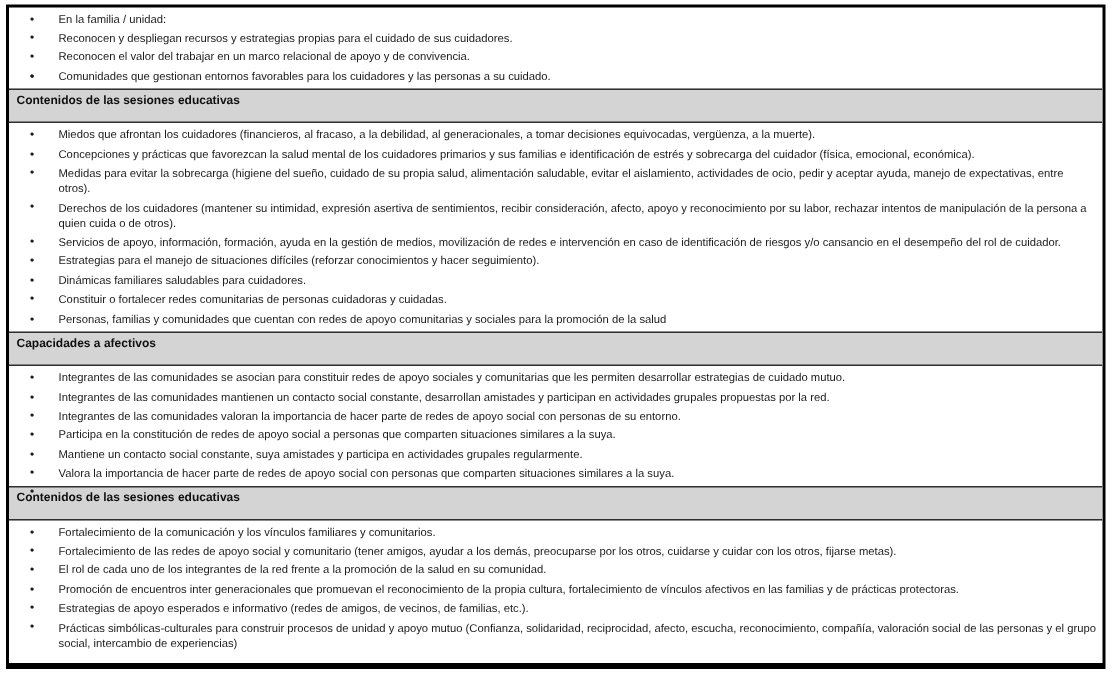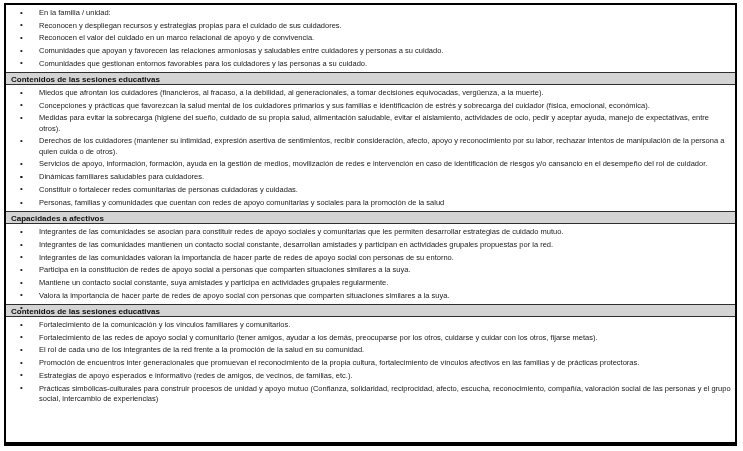--- a/index.html
+++ b/index.html
@@ -28,21 +28,21 @@
     overflow: hidden;
   }
   .section-header {
     background: var(--header-bg, #d4d4d4);
     border-top: 1px solid #2f2f2f;
     border-bottom: 1px solid #2f2f2f;
     font-size: 8px;
     line-height: 9px;
     font-weight: bold;
     color: #0f0f0f;
-    padding: 2px 4px 0 5px;
+    padding: 2px 4px 10px 5px;
   }
   ul.bullet-list {
     list-style: none;
     margin: 3px 0 3px 0;
     padding: 0 4px 0 0;
   }
   li.bullet-item {
     position: relative;
     padding-left: 33px;
     font-size: 7.5px;
@@ -57,32 +57,32 @@
     font-size: 8px;
   }
 </style>
 </head>
 <body style="--header-bg: #d4d4d4; --border-color: #000000; --text-color: #1a1a1a; background: rgb(255, 255, 255);">
 
 <div class="doc-table">
     <ul class="bullet-list">
       <li class="bullet-item"><span class="bullet-dot">•</span><span>En la familia / unidad:</span></li>
       <li class="bullet-item"><span class="bullet-dot">•</span><span>Reconocen y despliegan recursos y estrategias propias para el cuidado de sus cuidadores.</span></li>
-      <li class="bullet-item"><span class="bullet-dot">•</span><span>Reconocen el valor del cuidado en un marco relacional de apoyo y de convivencia.</span></li>
-      <li class="bullet-item"><span class="bullet-dot">•</span><span>Comunidades que apoyan y favorecen las relaciones armoniosas y saludables entre cuidadores y personas a su cuidado.</span></li>
+      <li class="bullet-item"><span class="bullet-dot">•</span><span>Reconocen el valor del trabajar en un marco relacional de apoyo y de convivencia.</span></li>
+      <li class="bullet-item"><span class="bullet-dot">•</span></li>
       <li class="bullet-item"><span class="bullet-dot">•</span><span>Comunidades que gestionan entornos favorables para los cuidadores y las personas a su cuidado.</span></li>
     </ul>
     <div class="section-header">Contenidos de las sesiones educativas</div>
     <ul class="bullet-list">
       <li class="bullet-item"><span class="bullet-dot">•</span><span>Miedos que afrontan los cuidadores (financieros, al fracaso, a la debilidad, al generacionales, a tomar decisiones equivocadas, vergüenza, a la muerte).</span></li>
       <li class="bullet-item"><span class="bullet-dot">•</span><span>Concepciones y prácticas que favorezcan la salud mental de los cuidadores primarios y sus familias e identificación de estrés y sobrecarga del cuidador (física, emocional, económica).</span></li>
       <li class="bullet-item"><span class="bullet-dot">•</span><span>Medidas para evitar la sobrecarga (higiene del sueño, cuidado de su propia salud, alimentación saludable, evitar el aislamiento, actividades de ocio, pedir y aceptar ayuda, manejo de expectativas, entre otros).</span></li>
       <li class="bullet-item"><span class="bullet-dot">•</span><span>Derechos de los cuidadores (mantener su intimidad, expresión asertiva de sentimientos, recibir consideración, afecto, apoyo y reconocimiento por su labor, rechazar intentos de manipulación de la persona a quien cuida o de otros).</span></li>
       <li class="bullet-item"><span class="bullet-dot">•</span><span>Servicios de apoyo, información, formación, ayuda en la gestión de medios, movilización de redes e intervención en caso de identificación de riesgos y/o cansancio en el desempeño del rol de cuidador.</span></li>
-      <li class="bullet-item"><span class="bullet-dot">•</span></li>
+      <li class="bullet-item"><span class="bullet-dot">•</span><span>Estrategias para el manejo de situaciones difíciles (reforzar conocimientos y hacer seguimiento).</span></li>
       <li class="bullet-item"><span class="bullet-dot">•</span><span>Dinámicas familiares saludables para cuidadores.</span></li>
       <li class="bullet-item"><span class="bullet-dot">•</span><span>Constituir o fortalecer redes comunitarias de personas cuidadoras y cuidadas.</span></li>
     </ul>
     <ul class="bullet-list">
       <li class="bullet-item"><span class="bullet-dot">•</span><span>Personas, familias y comunidades que cuentan con redes de apoyo comunitarias y sociales para la promoción de la salud</span></li>
     </ul>
     <div class="section-header">Capacidades a afectivos</div>
     <ul class="bullet-list">
       <li class="bullet-item"><span class="bullet-dot">•</span><span>Integrantes de las comunidades se asocian para constituir redes de apoyo sociales y comunitarias que les permiten desarrollar estrategias de cuidado mutuo.</span></li>
       <li class="bullet-item"><span class="bullet-dot">•</span><span>Integrantes de las comunidades mantienen un contacto social constante, desarrollan amistades y participan en actividades grupales propuestas por la red.</span></li>

